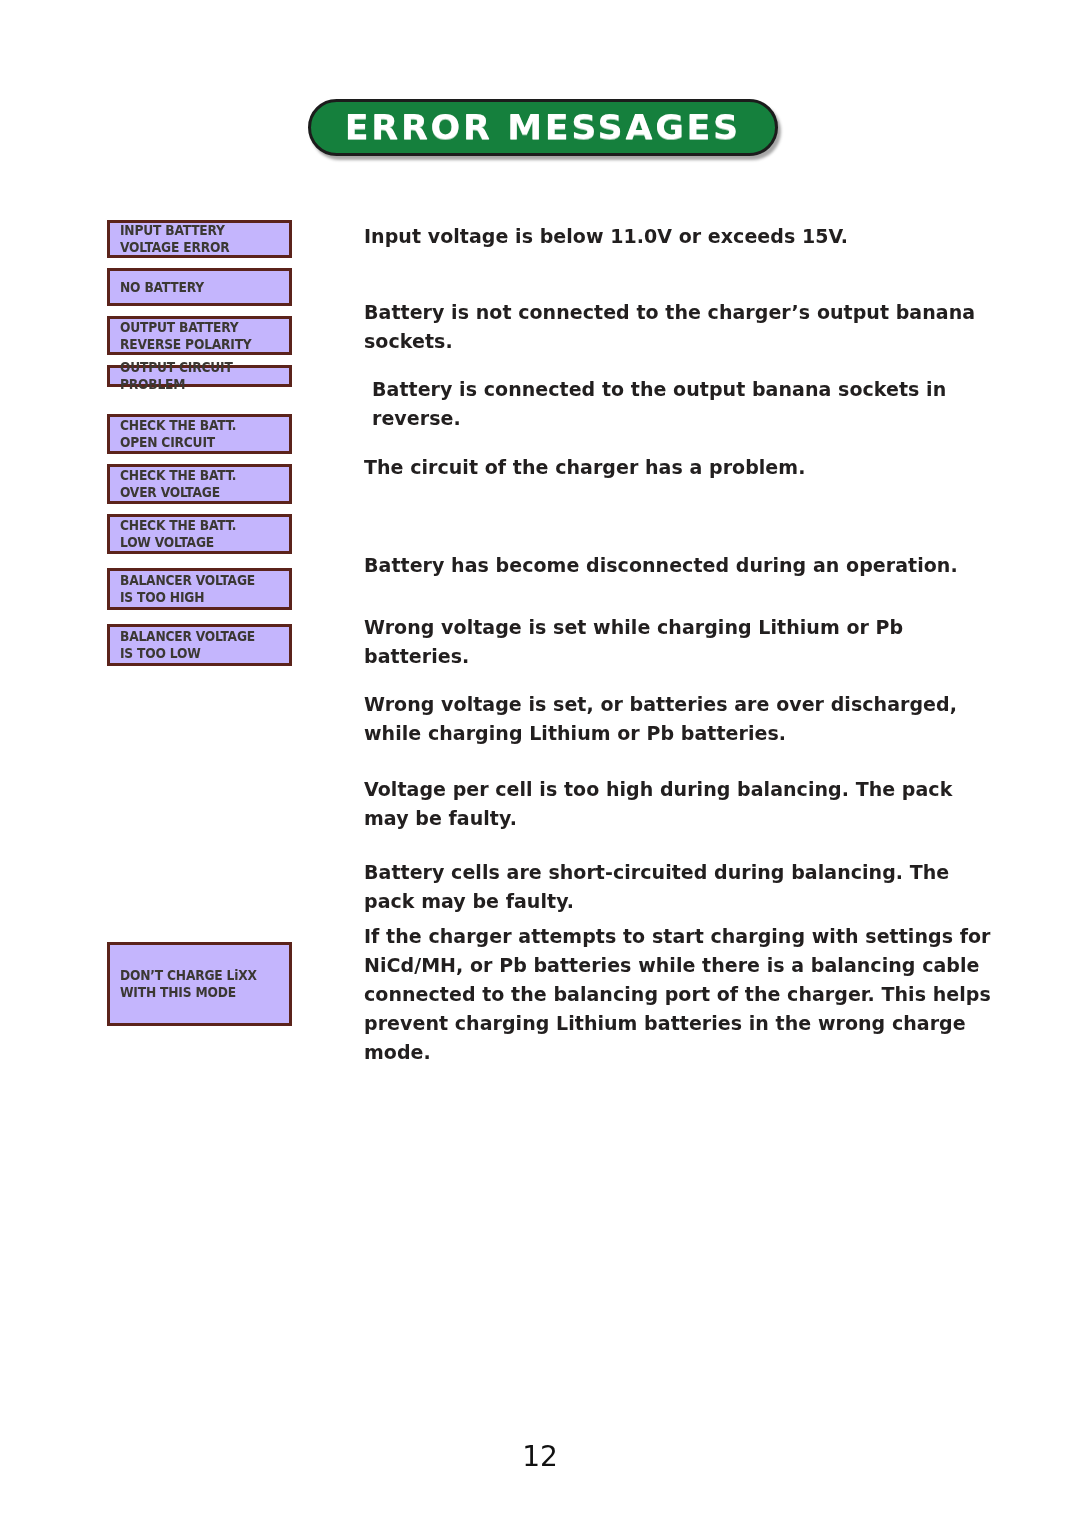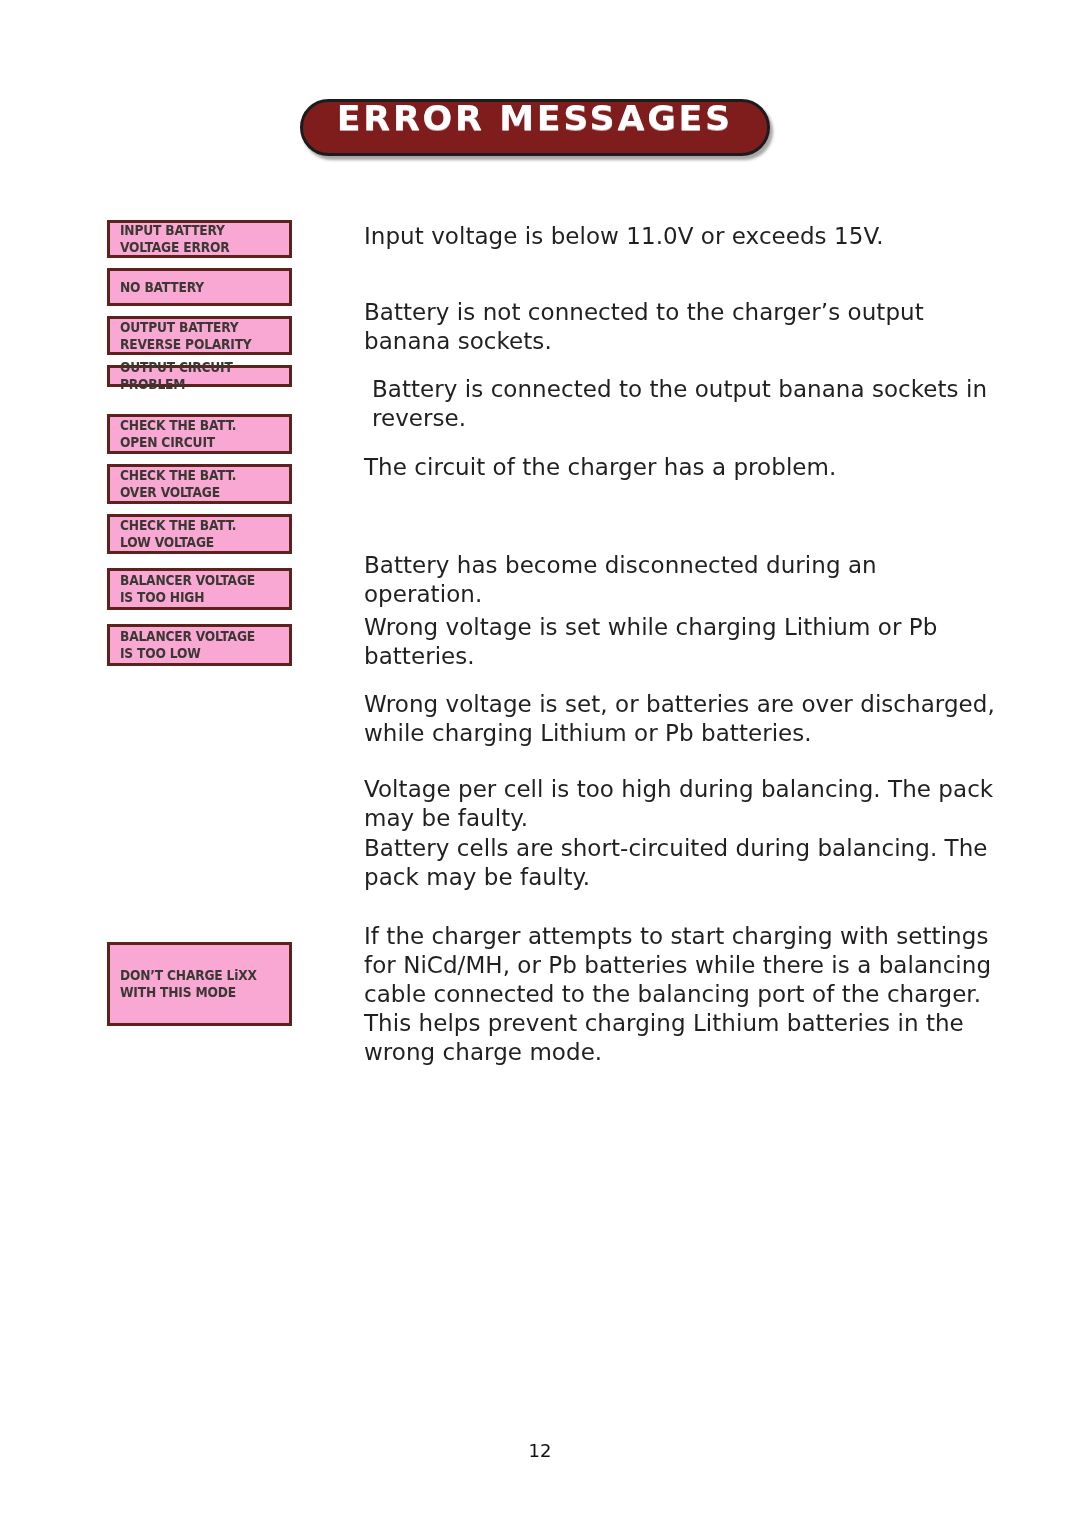--- a/index.html
+++ b/index.html
@@ -11,30 +11,30 @@
     width: 1080px;
     height: 1532px;
     position: relative;
     font-family: "DejaVu Sans", sans-serif;
     overflow: hidden;
   }
 
   
   #title-banner {
     position: absolute;
-    left: 300px;
+    left: 308px;
     top: 99px;
     width: 470px;
     height: 57px;
-    background: #7f1d1d;
+    background: #15803d;
     border: 3px solid #1c1c1c;
     border-radius: 30px;
     box-sizing: border-box;
     display: flex;
-    align-items: flex-start;
+    align-items: center;
     justify-content: center;
     box-shadow: 3px 4px 3px rgba(0,0,0,0.35);
   }
   #title-text {
     color: #ffffff;
     font-family: "DejaVu Sans", sans-serif;
     font-size: 33px;
     font-weight: bold;
     letter-spacing: 2.5px;
     line-height: 1;
@@ -48,21 +48,21 @@
     position: absolute;
     left: 107px;
     top: 220px;
     width: 185px;
   }
   .error-box {
     position: absolute;
     left: 0;
     width: 185px;
     box-sizing: border-box;
-    background: #f9a8d4;
+    background: #c4b5fd;
     border: 3px solid #5b231b;
     display: flex;
     flex-direction: column;
     justify-content: center;
     padding: 0 10px;
   }
   .error-box-line {
     color: #3b3833;
     font-family: "DejaVu Sans Condensed", "Liberation Sans Narrow", "Liberation Sans", sans-serif;
     font-size: 14.5px;
@@ -80,35 +80,36 @@
     left: 364px;
     top: 214px;
     width: 640px;
   }
   .description {
     position: absolute;
     left: 0;
     width: 638px;
     color: #221f1f;
     font-family: "DejaVu Sans", sans-serif;
-    font-size: 23px;
+    font-size: 19px;
     line-height: 29px;
     letter-spacing: 0.05px;
+    font-weight: bold;
   }
 
   
   #page-number {
     position: absolute;
     left: 0;
     top: 1440px;
     width: 1080px;
     text-align: center;
     color: #111111;
     font-family: "DejaVu Sans", sans-serif;
-    font-size: 18px;
+    font-size: 28px;
   }
 </style>
 </head>
 <body>
 
 <div id="title-banner">
   <span id="title-text">ERROR MESSAGES</span>
 </div>
 
 <div id="error-box-column">
@@ -155,17 +156,17 @@
 
 <div id="description-column">
     <div class="description" style="top: 8px;">Input voltage is below 11.0V or exceeds 15V.</div>
     <div class="description" style="top: 84px;">Battery is not connected to the charger’s output banana sockets.</div>
     <div class="description" style="top: 161px; margin-left: 8px;">Battery is connected to the output banana sockets in reverse.</div>
     <div class="description" style="top: 239px;">The circuit of the charger has a problem.</div>
     <div class="description" style="top: 316px; margin-top: 21px;">Battery has become disconnected during an operation.</div>
     <div class="description" style="top: 399px;">Wrong voltage is set while charging Lithium or Pb batteries.</div>
     <div class="description" style="top: 476px;">Wrong voltage is set, or batteries are over discharged, while charging Lithium or Pb batteries.</div>
     <div class="description" style="top: 561px;">Voltage per cell is too high during balancing. The pack may be faulty.</div>
-    <div class="description" style="top: 620px;">Battery cells are short-circuited during balancing. The pack may be faulty.</div>
+    <div class="description" style="top: 644px;">Battery cells are short-circuited during balancing. The pack may be faulty.</div>
     <div class="description" style="top: 688px; margin-top: 20px;">If the charger attempts to start charging with settings for NiCd/MH, or Pb batteries while there is a balancing cable connected to the balancing port of the charger. This helps prevent charging Lithium batteries in the wrong charge mode.</div>
   </div>
 
 <div id="page-number">12</div>
 
 </body></html>

